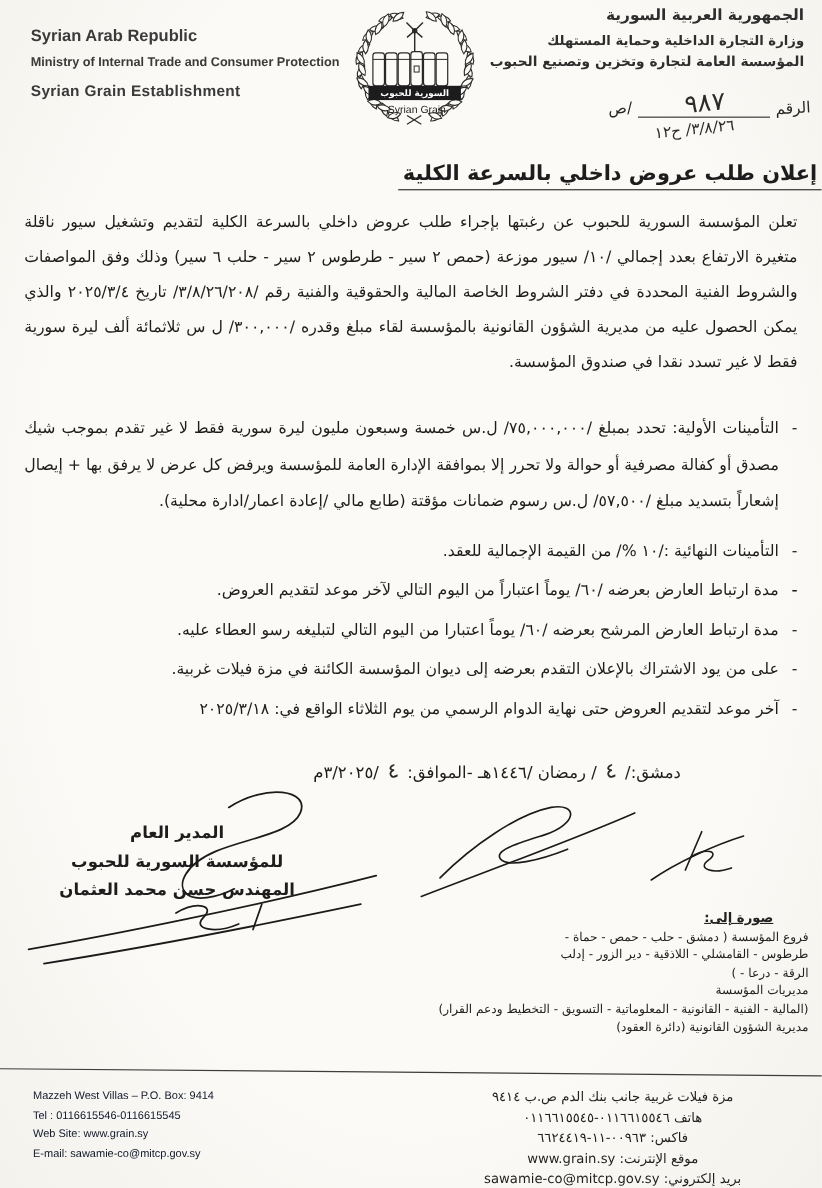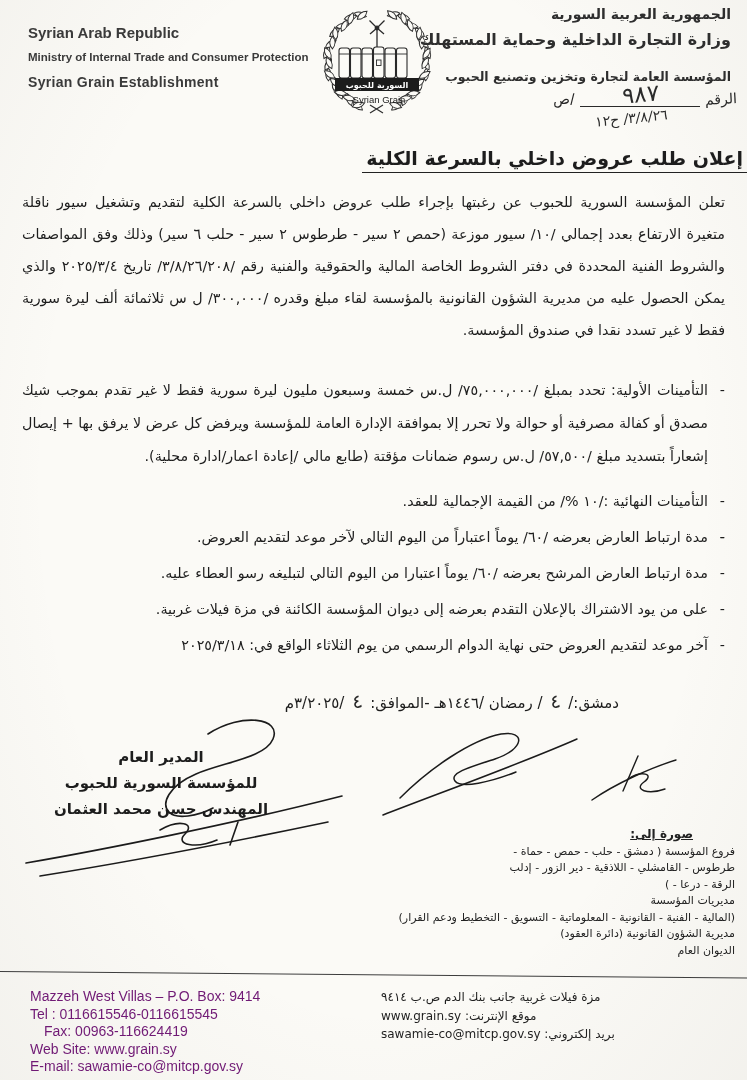--- a/index.html
+++ b/index.html
@@ -9,21 +9,21 @@
     background-image:radial-gradient(ellipse at 50% 45%, rgba(0,0,0,0) 62%, rgba(90,85,70,0.05) 100%);
     font-family:"DejaVu Sans",sans-serif;color:#1d1d1d;
   }
   
   .hdr-en{position:absolute;left:28px;top:24px;font-family:"Liberation Sans",sans-serif;font-weight:bold;color:#3a3a3a;}
   .hdr-en .l1{font-size:15px;margin-bottom:10px;}
   .hdr-en .l2{font-size:11.5px;margin-bottom:11px;}
   .hdr-en .l3{font-size:14px;letter-spacing:.3px;}
   .hdr-ar{position:absolute;right:16px;top:6px;direction:rtl;text-align:right;font-weight:bold;color:#2e2e2e;}
   .hdr-ar .l1{font-size:14px;margin-bottom:8px;}
-  .hdr-ar .l2{font-size:16px;margin-bottom:20px;}
+  .hdr-ar .l2{font-size:12px;margin-bottom:4px;}
   .hdr-ar .l3{font-size:12.5px;}
   .logo{position:absolute;left:308px;top:2px;width:138px;height:114px;}
   
   .ref{position:absolute;right:10px;top:86px;width:250px;direction:rtl;color:#262626;}
   .ref-row1{display:flex;align-items:flex-end;gap:5px;font-size:14px;}
   .ref-line{border-bottom:1.7px solid #2a2a2a;min-width:120px;text-align:center;line-height:18px;}
   .hand{display:inline-block;transform:rotate(-6deg) skewX(-5deg);color:#2b2b2b;}
   .hand-sm{display:inline-block;transform:rotate(-3deg);}
   .ref-num{font-size:23px;letter-spacing:4px;line-height:16px;}
   .ref-row2{margin-top:3px;direction:ltr;text-align:center;font-size:14px;padding-left:38px;}
@@ -40,29 +40,29 @@
   .bullet.first{margin-bottom:12px;}
   .dateline{position:absolute;top:690px;right:128px;direction:rtl;font-size:15px;color:#1c1c1c;}
   .dateline .hand{font-size:19px;transform:rotate(-10deg);padding:0 3px;}
   
   .sig-block{position:absolute;left:36px;top:744px;width:250px;text-align:center;
     font-weight:bold;font-size:15px;line-height:26px;direction:rtl;}
   .sig-svg{position:absolute;pointer-events:none;}
   
   .copy-to{position:absolute;right:12px;top:826px;width:382px;direction:rtl;text-align:right;
     font-size:11px;line-height:16.5px;color:#222;}
-  .copy-to .heading{font-weight:bold;text-decoration:underline;font-size:12px;margin-left:0;margin-right:42px;margin-bottom:1px;}
+  .copy-to .heading{font-weight:bold;text-decoration:underline;font-size:12px;margin-left:0;margin-right:32px;margin-bottom:1px;}
   
   .footer-line{position:absolute;left:-4px;top:971px;width:758px;border-top:1.7px solid #3d3d3d;
     transform:rotate(0.5deg);transform-origin:left center;}
   .footer-en{position:absolute;left:30px;top:988px;font-family:"Liberation Sans",sans-serif;
-    font-size:14px;line-height:17.5px;color:#701a75;}
+    font-size:10px;line-height:17.5px;color:#0f172a;}
   .footer-en .indent{padding-left:14px;}
   .u{}
-  .footer-ar{position:absolute;right:14px;top:988px;width:352px;direction:rtl;text-align:left;
+  .footer-ar{position:absolute;right:14px;top:988px;width:352px;direction:rtl;text-align:center;
     font-size:12px;line-height:18.5px;color:#1f1f1f;}
 </style>
 </head>
 <body>
 
 <div class="hdr-en">
   <div class="l1">Syrian Arab Republic</div>
   <div class="l2">Ministry of Internal Trade and Consumer Protection</div>
   <div class="l3">Syrian Grain Establishment</div>
 </div>
@@ -232,30 +232,30 @@
 </svg>
 
 <div class="copy-to">
   <div class="heading">صورة إلى:</div>
   <div>فروع المؤسسة ( دمشق - حلب - حمص - حماة -</div>
   <div>طرطوس - القامشلي - اللاذقية - دير الزور - إدلب</div>
   <div>الرقة - درعا - )</div>
   <div>مديريات المؤسسة</div>
   <div>(المالية - الفنية - القانونية - المعلوماتية - التسويق - التخطيط ودعم القرار)</div>
   <div>مديرية الشؤون القانونية (دائرة العقود)</div>
-  <div>الديوان العام</div>
 </div>
 
 <div class="footer-line"></div>
 
 <div class="footer-en">
   <div>Mazzeh West Villas – P.O. Box: 9414</div>
   <div>Tel : 0116615546-0116615545</div>
-  <div class="indent">Fax: 00963-116624419</div>
   <div><span>Web Site: </span><span class="u">www.grain.sy</span></div>
   <div><span>E-mail:  </span><span>sawamie-co@mitcp.gov.sy</span></div>
 </div>
 
 <div class="footer-ar">
   <div>مزة فيلات غربية جانب بنك الدم ص.ب ٩٤١٤</div>
+  <div>هاتف ٠١١٦٦١٥٥٤٦-٠١١٦٦١٥٥٤٥</div>
+  <div>فاكس: ٠٠٩٦٣-١١-٦٦٢٤٤١٩</div>
   <div><span>موقع الإنترنت: </span><span class="u">www.grain.sy</span></div>
   <div><span>بريد إلكتروني: </span><span>sawamie-co@mitcp.gov.sy</span></div>
 </div>
 
 </body></html>

